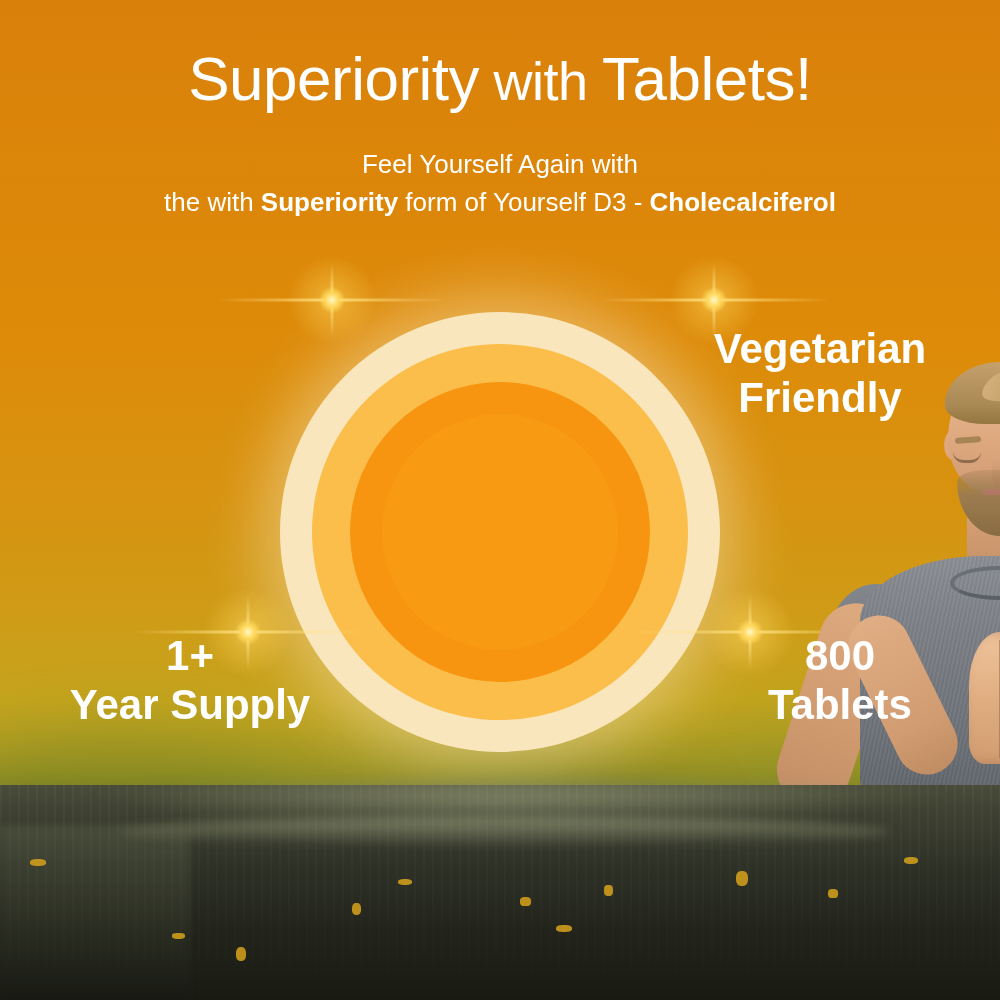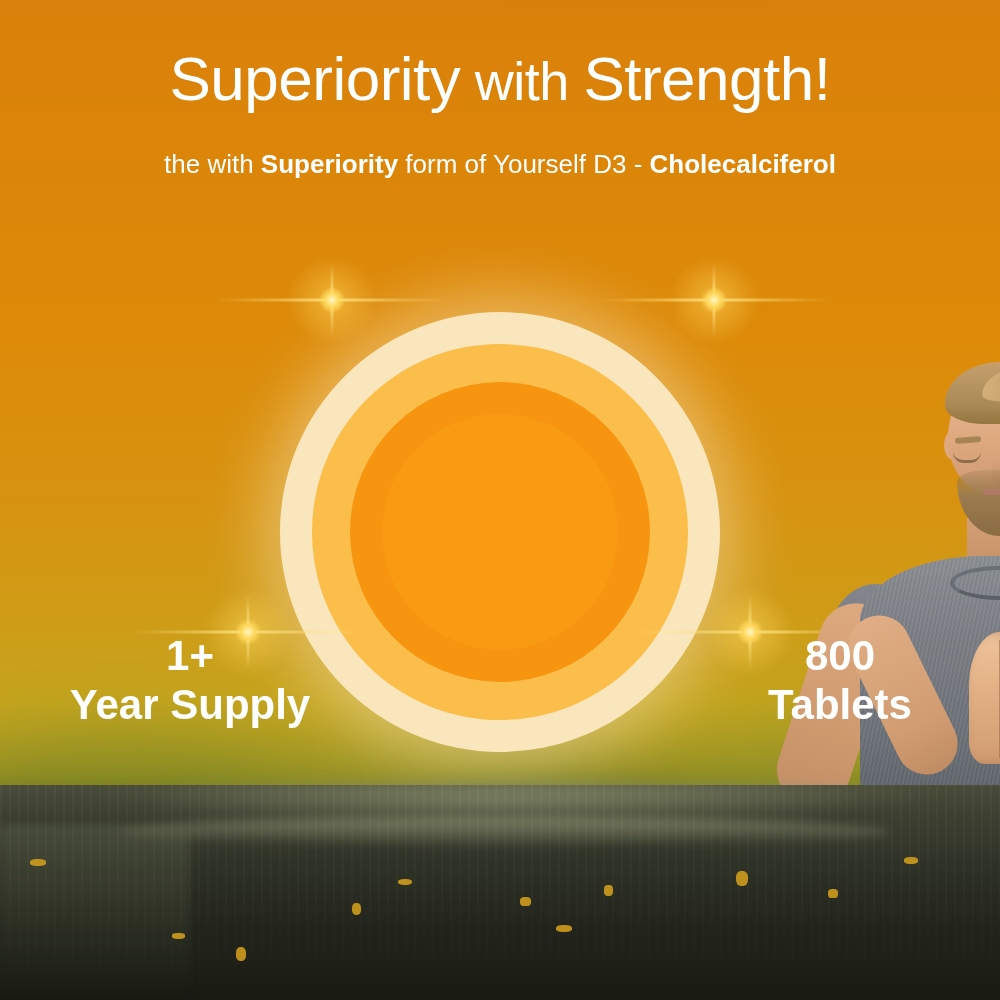--- a/index.html
+++ b/index.html
@@ -419,25 +419,28 @@
     <div class="lichen" style="left:398px; top:94px;  width:14px; height:6px;"></div>
     <div class="lichen" style="left:520px; top:112px; width:11px; height:9px;"></div>
     <div class="lichen" style="left:556px; top:140px; width:16px; height:7px;"></div>
     <div class="lichen" style="left:604px; top:100px; width:9px;  height:11px;"></div>
     <div class="lichen" style="left:736px; top:86px;  width:12px; height:15px;"></div>
     <div class="lichen" style="left:828px; top:104px; width:10px; height:9px;"></div>
     <div class="lichen" style="left:904px; top:72px;  width:14px; height:7px;"></div>
   </div>
 
   <div class="headline">
-    <span class="bold">Superiority</span><span class="light"> with </span><span class="bold">Strength!</span>
+    <span class="bold">Superiority</span><span class="light"> with </span><span class="bold">Tablets!</span>
   </div>
 
   <div class="subtitle">
+    <div>Feel Yourself Again with</div>
     <div><span>the with </span><span class="b">Superiority</span><span> form of Yourself D3 - </span><span class="b">Cholecalciferol</span></div>
   </div>
 
+  <div class="feature f-veg">Vegetarian
+Friendly</div>
   <div class="feature f-supply">1+
 Year Supply</div>
   <div class="feature f-tablets">800
 Tablets</div>
 
 </div>
 
 </body></html>

